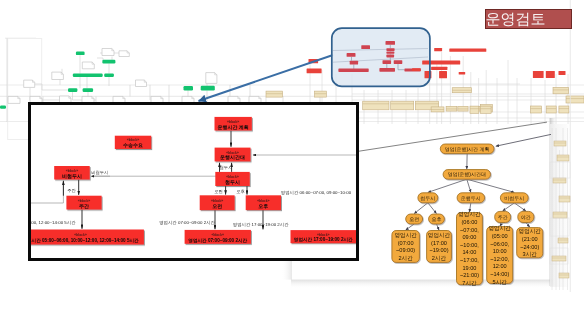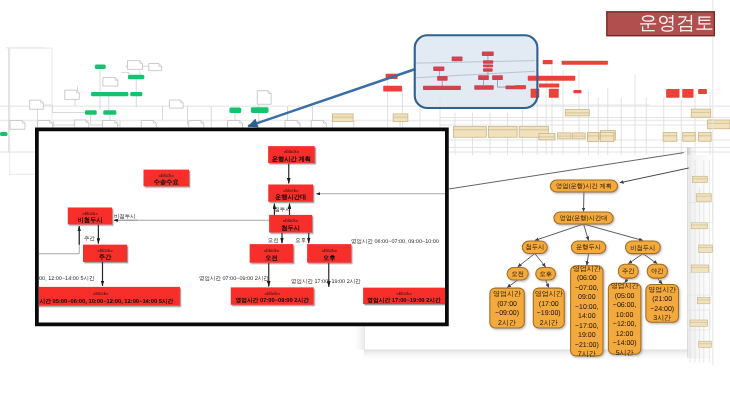--- a/index.html
+++ b/index.html
@@ -4,21 +4,21 @@
 <style>
   html,body{margin:0;padding:0;}
   body{width:584px;height:327px;overflow:hidden;background:#ffffff;
        font-family:"Liberation Sans",sans-serif;}
   #stage{position:relative;width:584px;height:327px;overflow:hidden;background:#fff;}
   .abs{position:absolute;}
 
   
   #badge{left:484.6px;top:8.6px;width:87.5px;height:20.6px;
          background:#b04f4e;border:1.6px solid #6e2825;
-         display:flex;align-items:center;justify-content:flex-end;box-sizing:border-box;}
+         display:flex;align-items:center;justify-content:flex-start;box-sizing:border-box;}
   #badge span{color:#f7f2f2;font-size:15px;font-weight:400;letter-spacing:0px;
               line-height:1;white-space:nowrap;}
 
   
   #inset{left:28px;top:102px;width:331px;height:159px;
          background:#ffffff;border:3px solid #0a0a0a;box-sizing:border-box;
          overflow:hidden;}
   #inset svg{position:absolute;left:0;top:0;}
 </style>
 </head>

